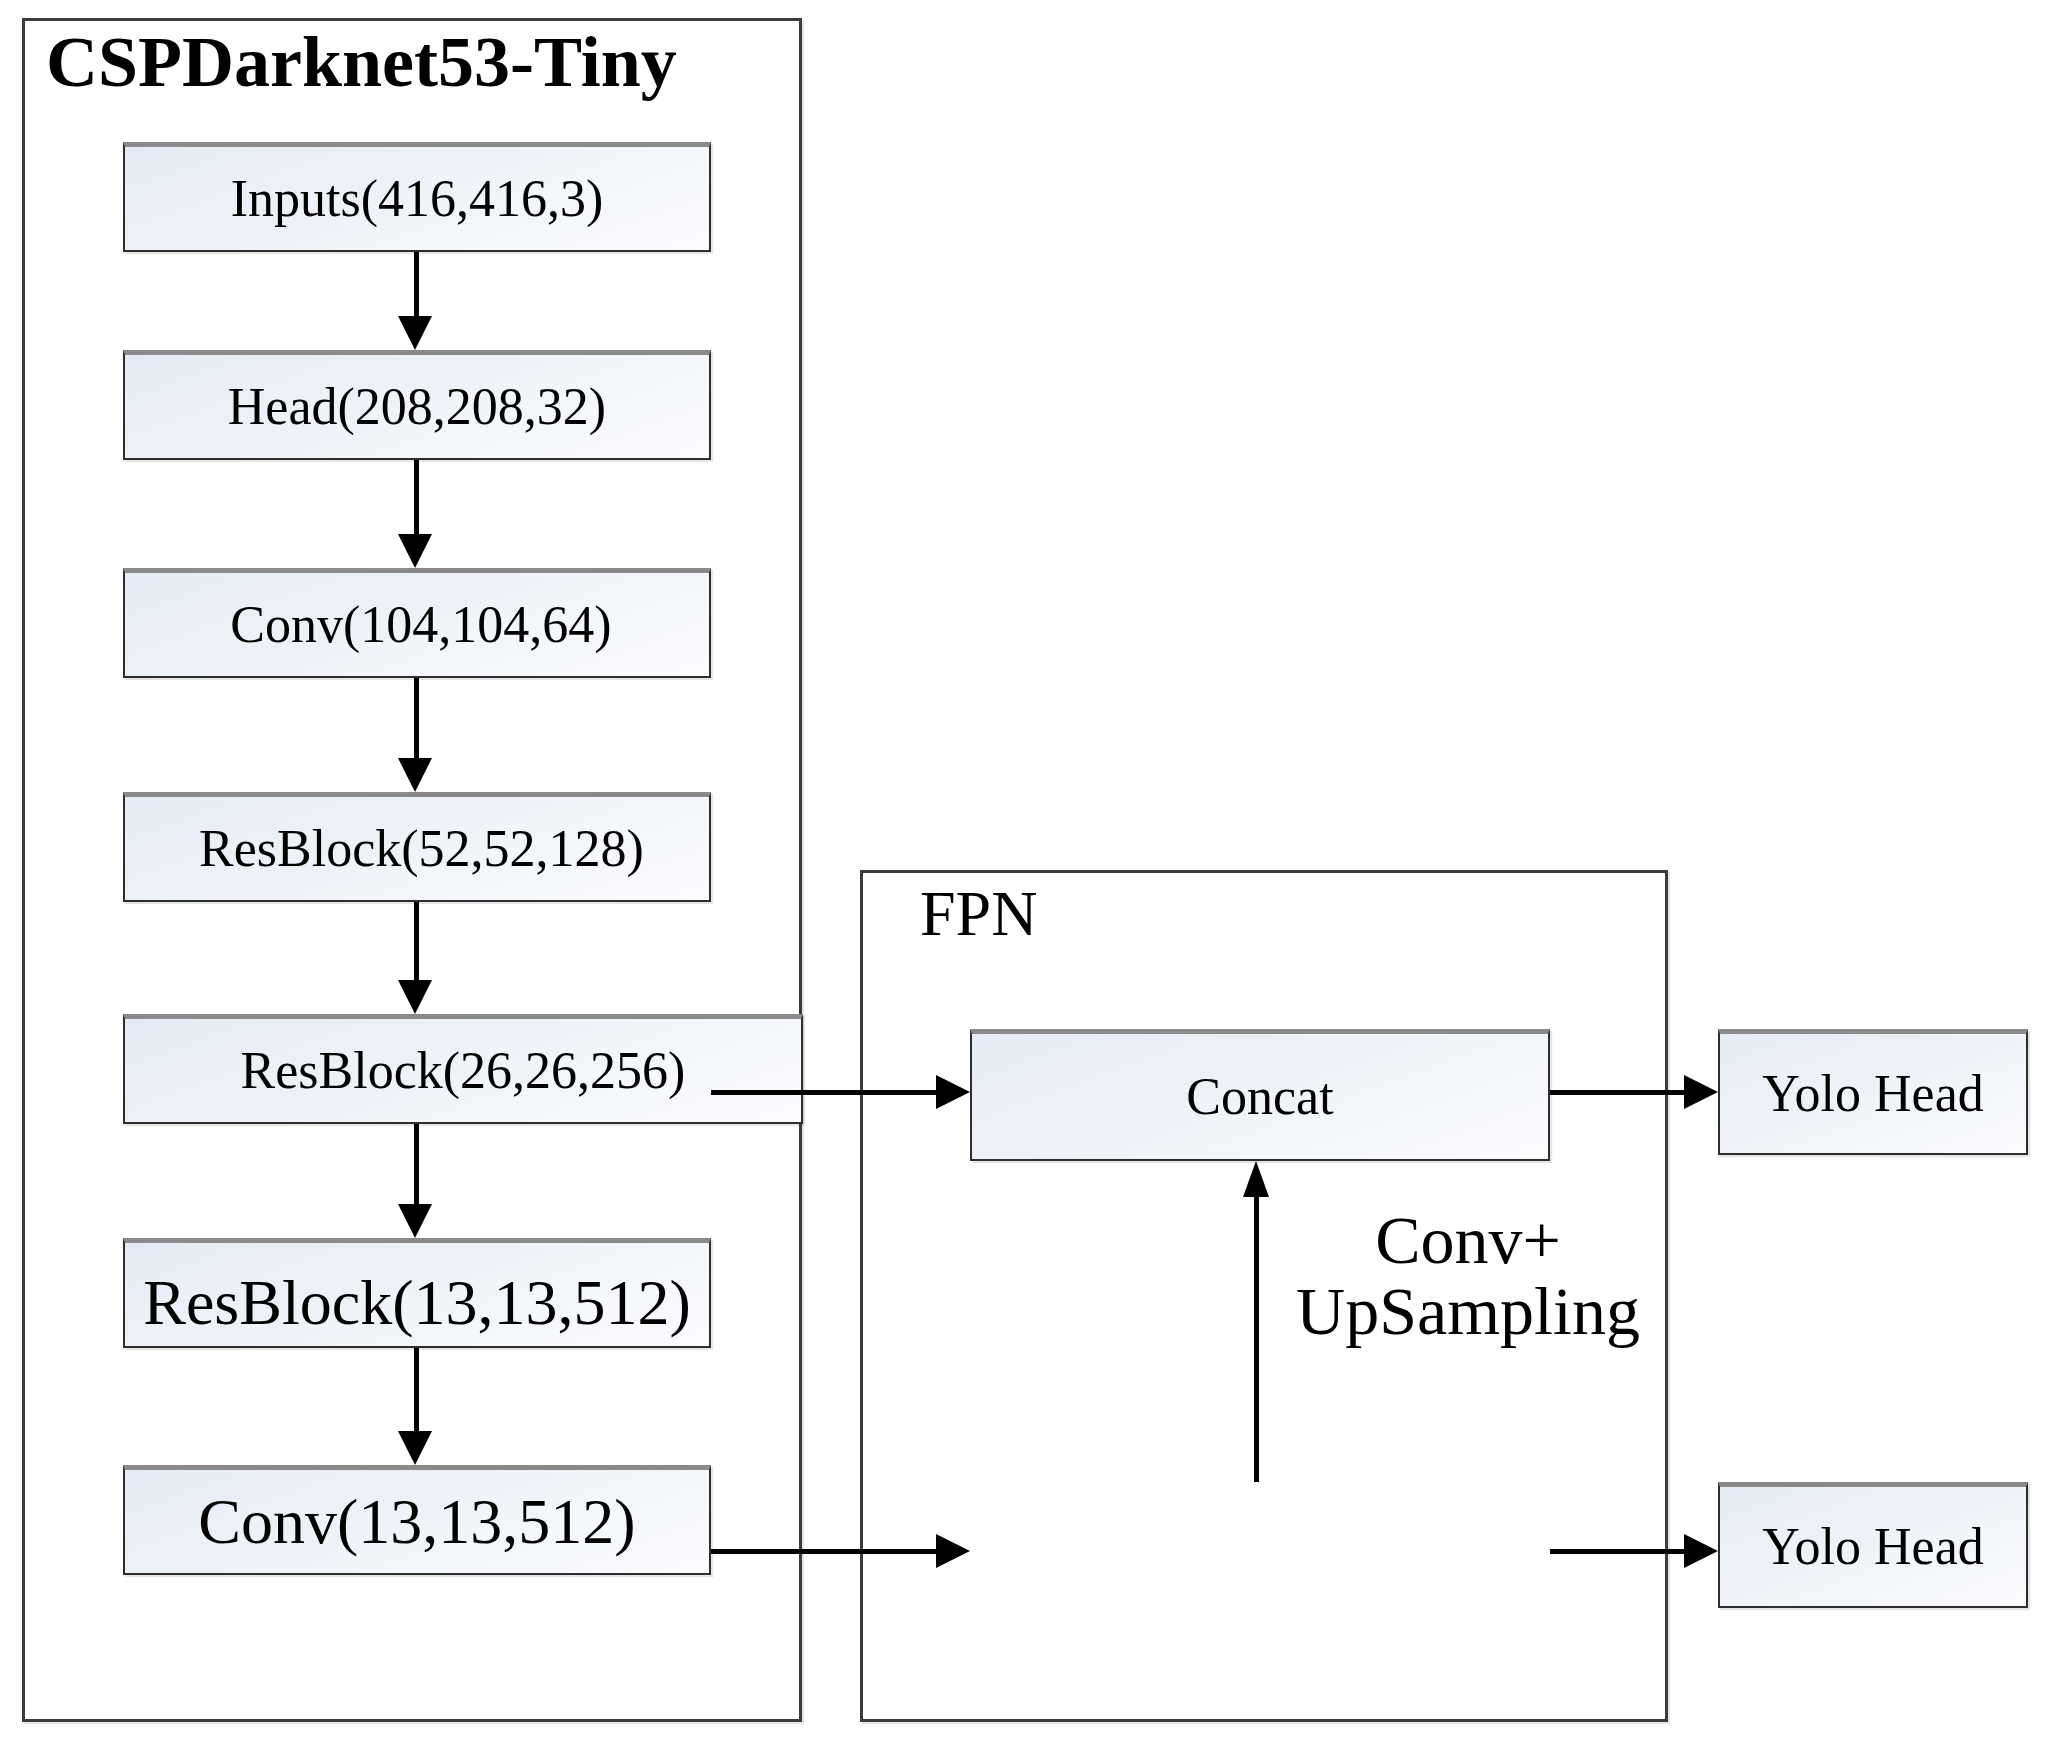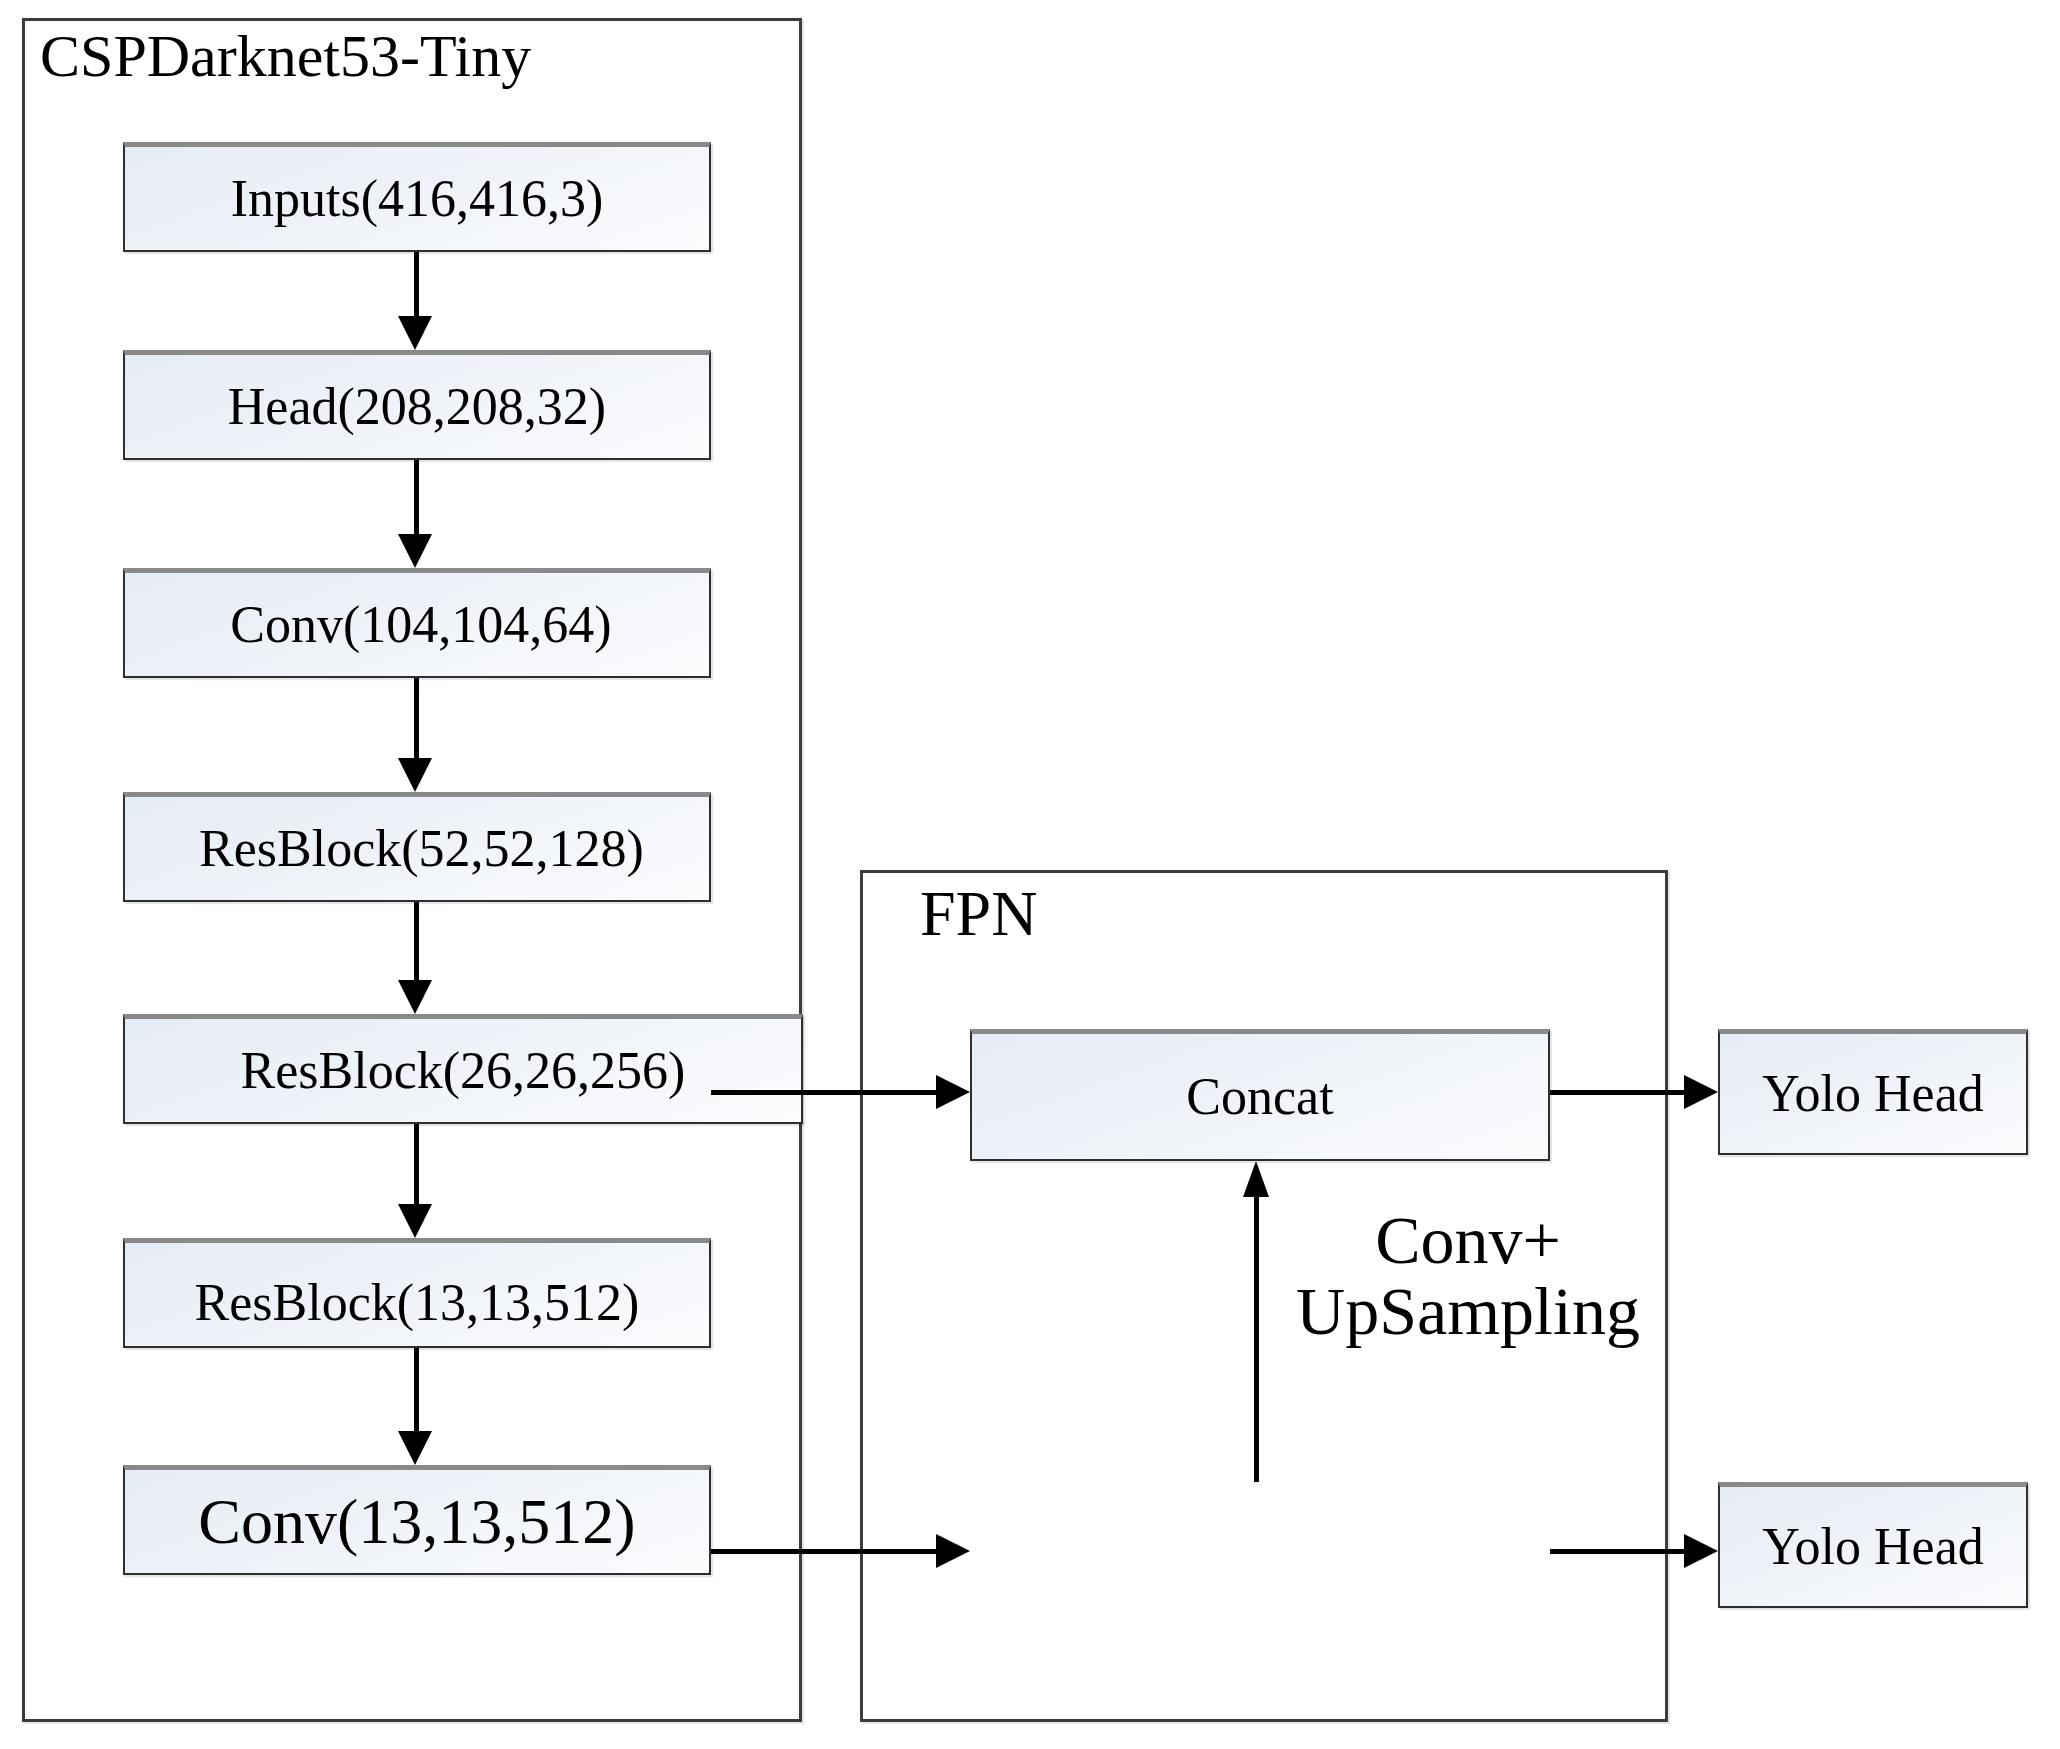--- a/index.html
+++ b/index.html
@@ -93,21 +93,21 @@
     border-right: 13px solid transparent;
     border-bottom: 36px solid #000000;
   }
 </style>
 </head>
 <body>
 
 <div id="canvas">
 
   <div class="group" style="left:22px; top:18px; width:780px; height:1704px;"></div>
-  <div class="group-label" style="left:40px; top:26px; font-size:60px;">CSPDarknet53-Tiny</div>
+  <div class="group-label" style="left:46px; top:26px; font-size:72px;font-weight:bold;">CSPDarknet53-Tiny</div>
 
   <div class="node" style="left:123px; top:142px; width:588px; height:110px;">
     <span class="node-label" style="font-size:52px;">Inputs(416,416,3)</span>
   </div>
 
   <div class="node" style="left:123px; top:350px; width:588px; height:110px;">
     <span class="node-label" style="font-size:52px;">Head(208,208,32)</span>
   </div>
 
   <div class="node" style="left:123px; top:568px; width:588px; height:110px;">
@@ -116,21 +116,21 @@
 
   <div class="node" style="left:123px; top:792px; width:588px; height:110px;padding-left:9px;">
     <span class="node-label" style="font-size:52px;">ResBlock(52,52,128)</span>
   </div>
 
   <div class="node" style="left:123px; top:1014px; width:680px; height:110px;">
     <span class="node-label" style="font-size:52px;">ResBlock(26,26,256)</span>
   </div>
 
   <div class="node" style="left:123px; top:1238px; width:588px; height:110px;">
-    <span class="node-label" style="font-size:52px;margin-top:16px;">ResBlock(13,13,512)</span>
+    <span class="node-label" style="font-size:64px;margin-top:16px;">ResBlock(13,13,512)</span>
   </div>
 
   <div class="node" style="left:123px; top:1465px; width:588px; height:110px;">
     <span class="node-label" style="font-size:64px;">Conv(13,13,512)</span>
   </div>
 
   <div class="edge-v" style="left:414px; top:252px; height:66px;"></div>
   <div class="arrowhead-down" style="left:398px; top:316px;"></div>
 
   <div class="edge-v" style="left:414px; top:460px; height:76px;"></div>

